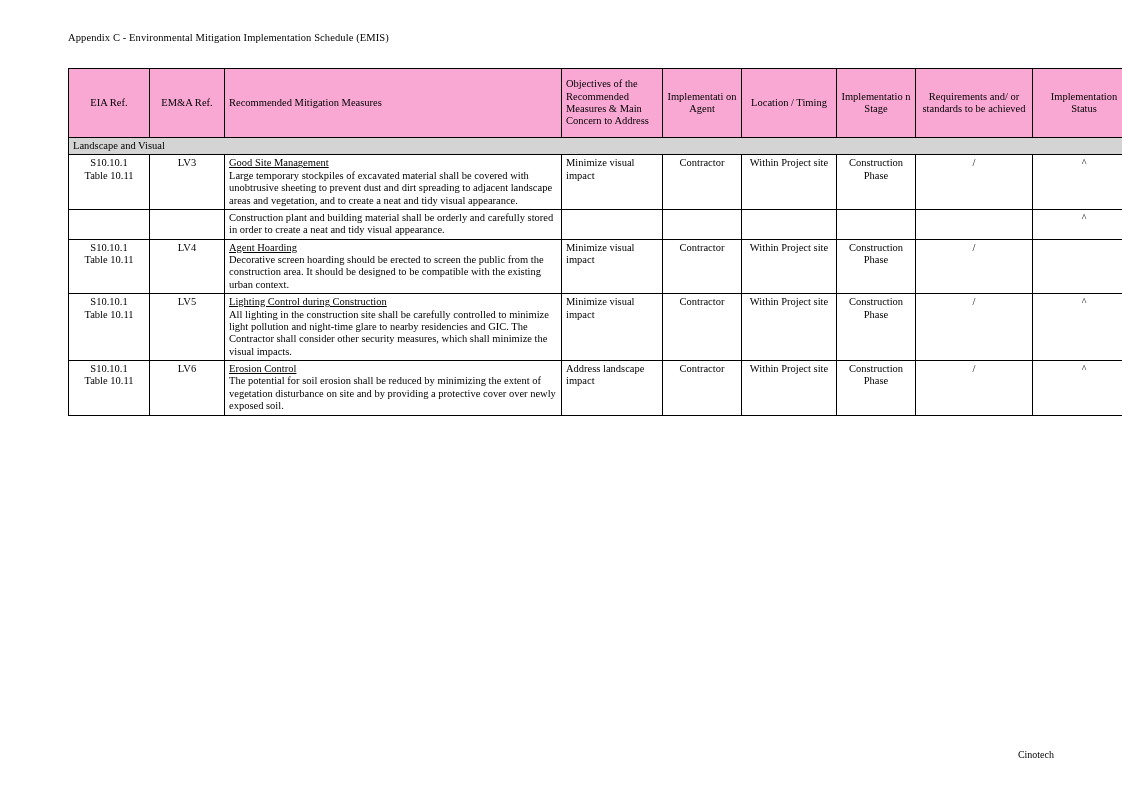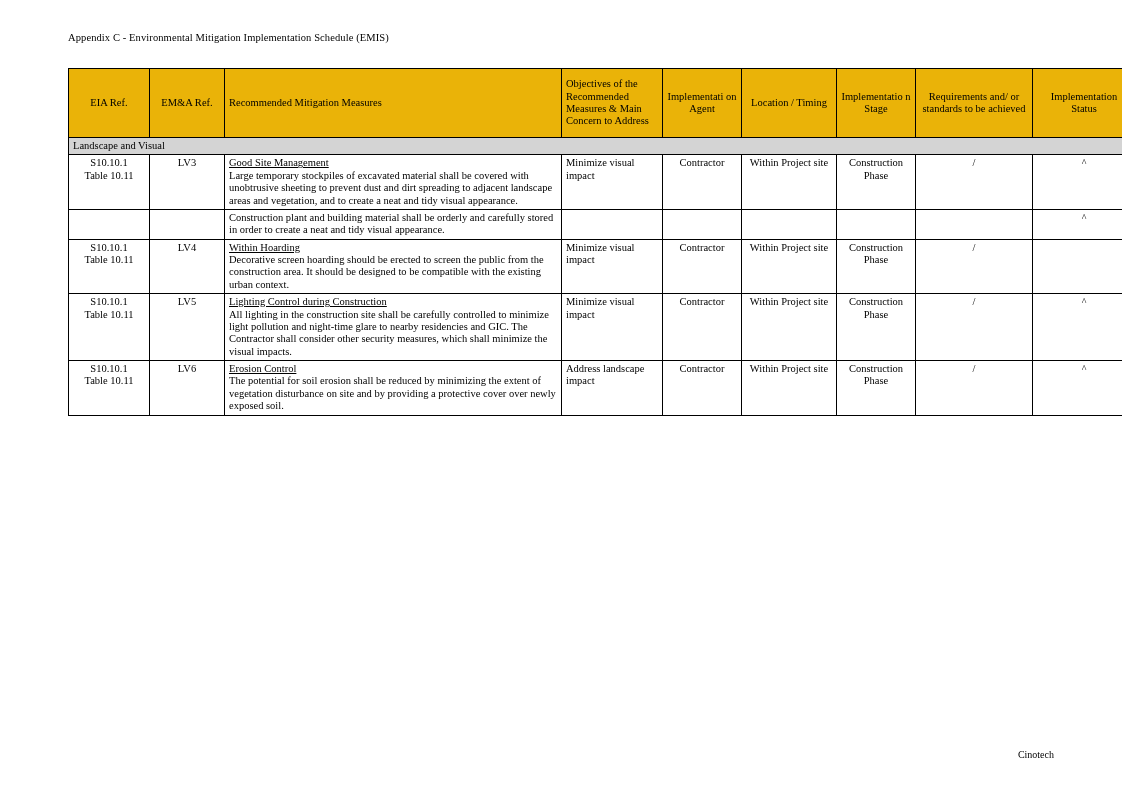--- a/index.html
+++ b/index.html
@@ -40,21 +40,21 @@
     font-size: 10.5px;
   }
   table.emis td, table.emis th {
     border: 1px solid #000000;
     vertical-align: top;
     padding: 2px 4px;
     line-height: 1.18;
     font-weight: normal;
   }
   thead td {
-    background: #eab308;
+    background: #f9a8d4;
     text-align: center;
     vertical-align: middle !important;
     font-weight: bold;
     font-size: 10.5px;
     padding: 4px 3px;
     height: 64px;
   }
   .section-row td {
     background: #d4d4d4;
     font-weight: bold;
@@ -158,21 +158,21 @@
         <td class="c-stat tick">^</td>
       </tr>
 
       <tr>
         <td class="c-eia">
           <span class="ref-line">S10.10.1</span>
           <span class="ref-line">Table 10.11</span>
         </td>
         <td class="c-emea">LV4</td>
         <td class="c-meas">
-          <span class="meas-title">Within Hoarding</span>
+          <span class="meas-title">Agent Hoarding</span>
           <span class="meas-body">Decorative screen hoarding should be erected to screen the public from the construction area.  It should be designed to be compatible with the existing urban context.</span>
         </td>
         <td class="c-obj">Minimize visual impact</td>
         <td class="c-agent">Contractor</td>
         <td class="c-loc">Within Project site</td>
         <td class="c-stage">Construction Phase</td>
         <td class="c-req slash">/</td>
         <td class="c-stat tick"></td>
       </tr>
 

